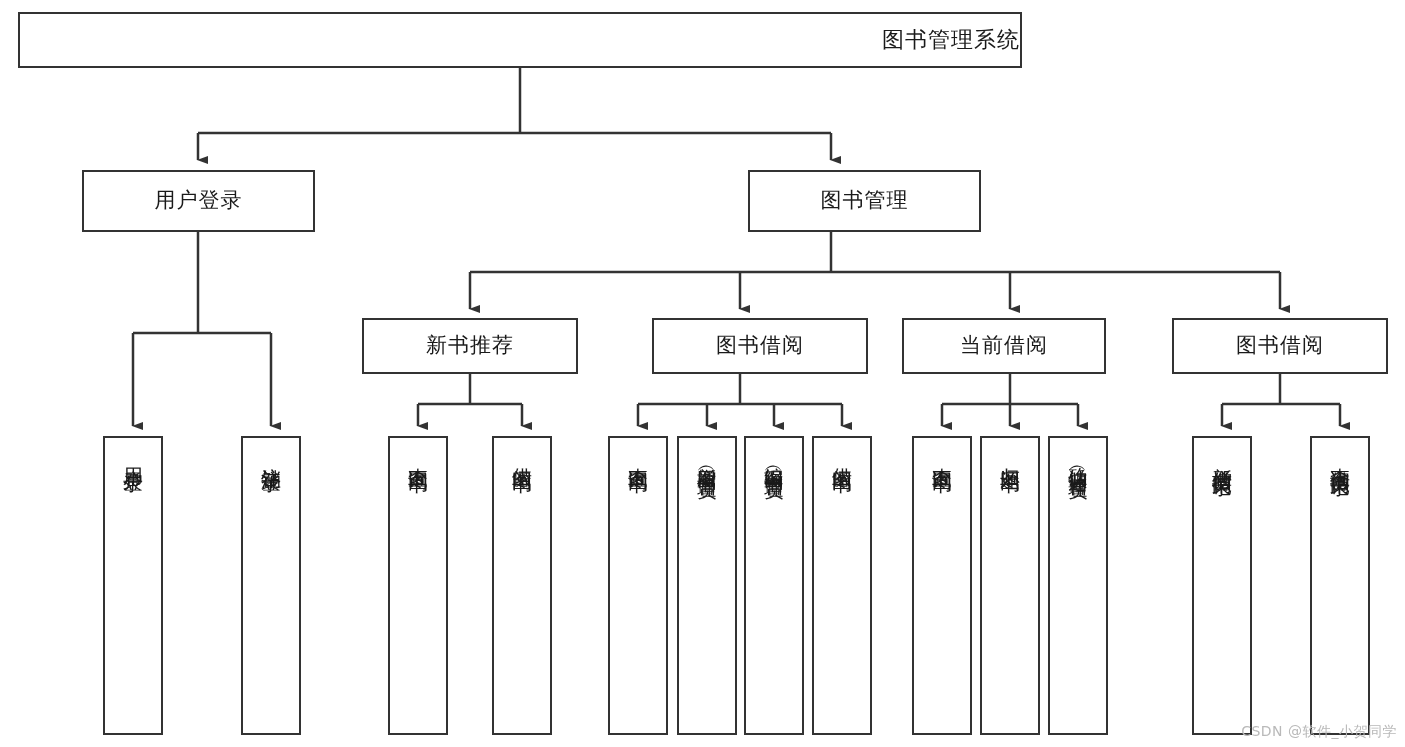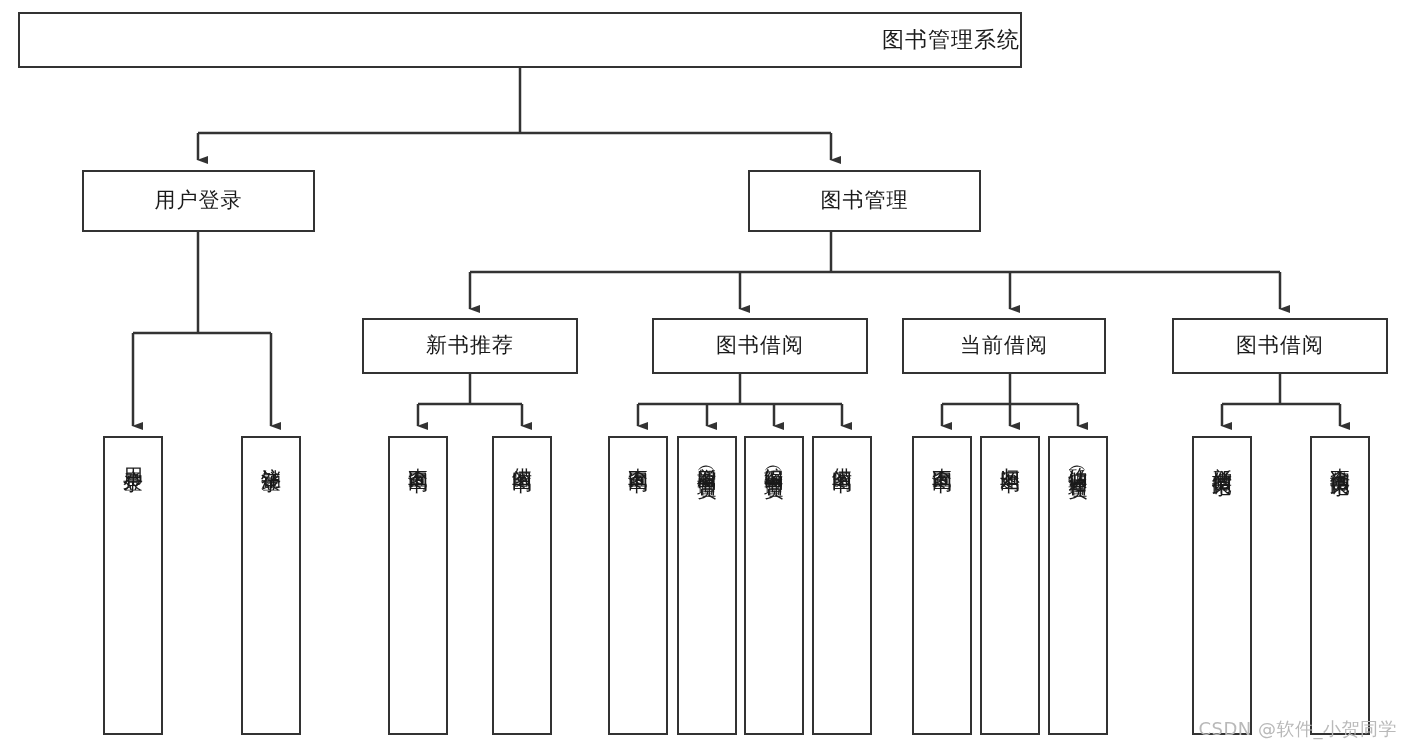--- a/index.html
+++ b/index.html
@@ -58,21 +58,21 @@
     white-space: nowrap;
     color: #1a1a1a;
   }
   .leaf.tall .vtext {
     font-size: 19px;
   }
   #watermark {
     position: absolute;
     right: 8px;
     bottom: 6px;
-    font-size: 18px;
+    font-size: 14px;
     color: #b9b9b9;
     letter-spacing: 0.5px;
     white-space: nowrap;
   }
 </style>
 </head>
 <body>
 
 <div id="canvas">
 

